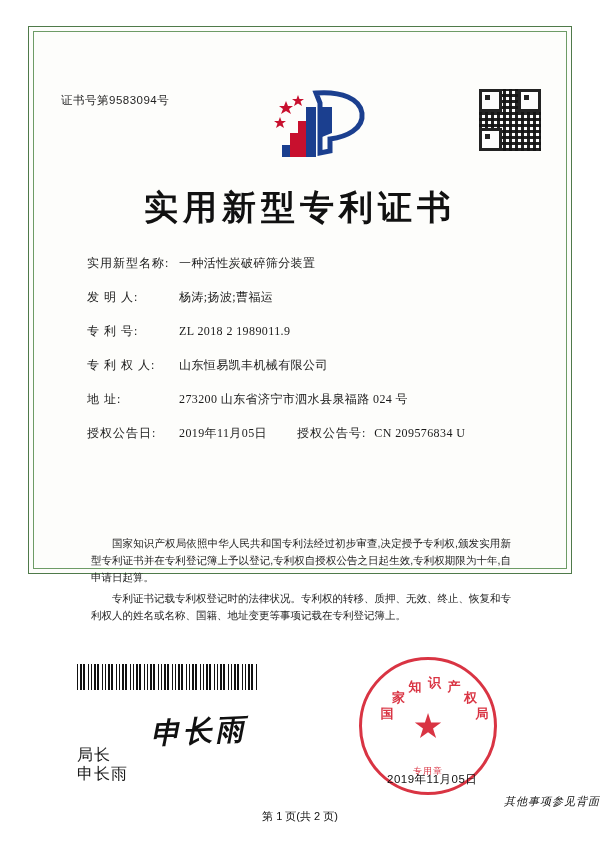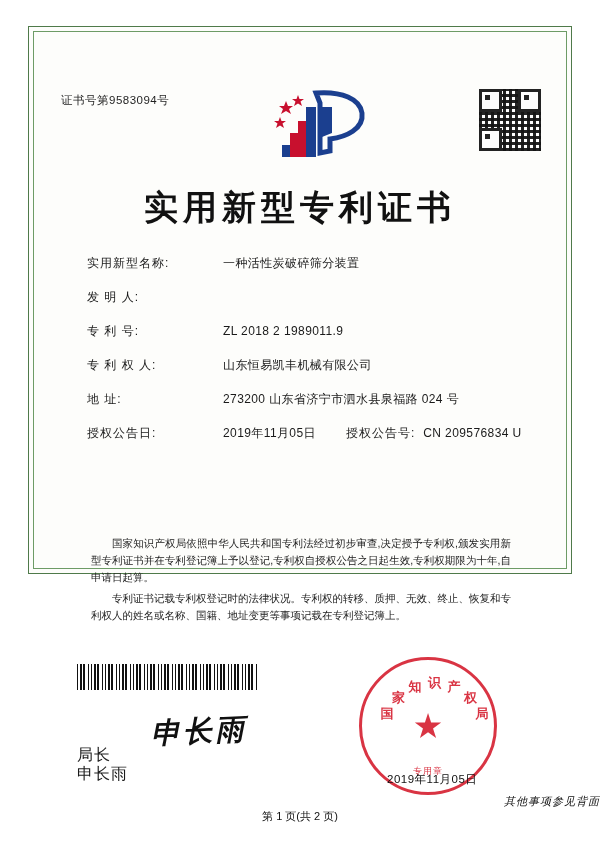--- a/index.html
+++ b/index.html
@@ -111,30 +111,30 @@
     top: 228px;
     width: 430px;
     font-size: 12px;
     color: #1a1a1a;
   }
   .field-row {
     display: flex;
     align-items: baseline;
     margin-bottom: 17px;
     white-space: nowrap;
+    font-family: Liberation Serif, serif;
   }
   .field-label {
     width: 92px;
     flex: 0 0 92px;
     letter-spacing: 1px;
   }
   .field-value {
     flex: 1 1 auto;
     letter-spacing: .4px;
-    margin-left: 44px;
   }
   .field-row.dual .field-value { flex: 0 0 auto; }
   .field-row.dual .field-label2 {
     margin-left: 30px;
     letter-spacing: 1px;
   }
   .field-row.dual .field-value2 {
     margin-left: 8px;
     letter-spacing: .4px;
   }
@@ -293,20 +293,21 @@
 
   <div class="main-title">实用新型专利证书</div>
 
   <div class="fields">
     <div class="field-row">
       <div class="field-label">实用新型名称:</div>
       <div class="field-value">一种活性炭破碎筛分装置</div>
     </div>
     <div class="field-row">
       <div class="field-label">发 明 人:</div>
+      <div class="field-value">杨涛;扬波;曹福运</div>
     </div>
     <div class="field-row">
       <div class="field-label">专 利 号:</div>
       <div class="field-value">ZL 2018 2 1989011.9</div>
     </div>
     <div class="field-row">
       <div class="field-label">专 利 权 人:</div>
       <div class="field-value">山东恒易凯丰机械有限公司</div>
     </div>
     <div class="field-row">

